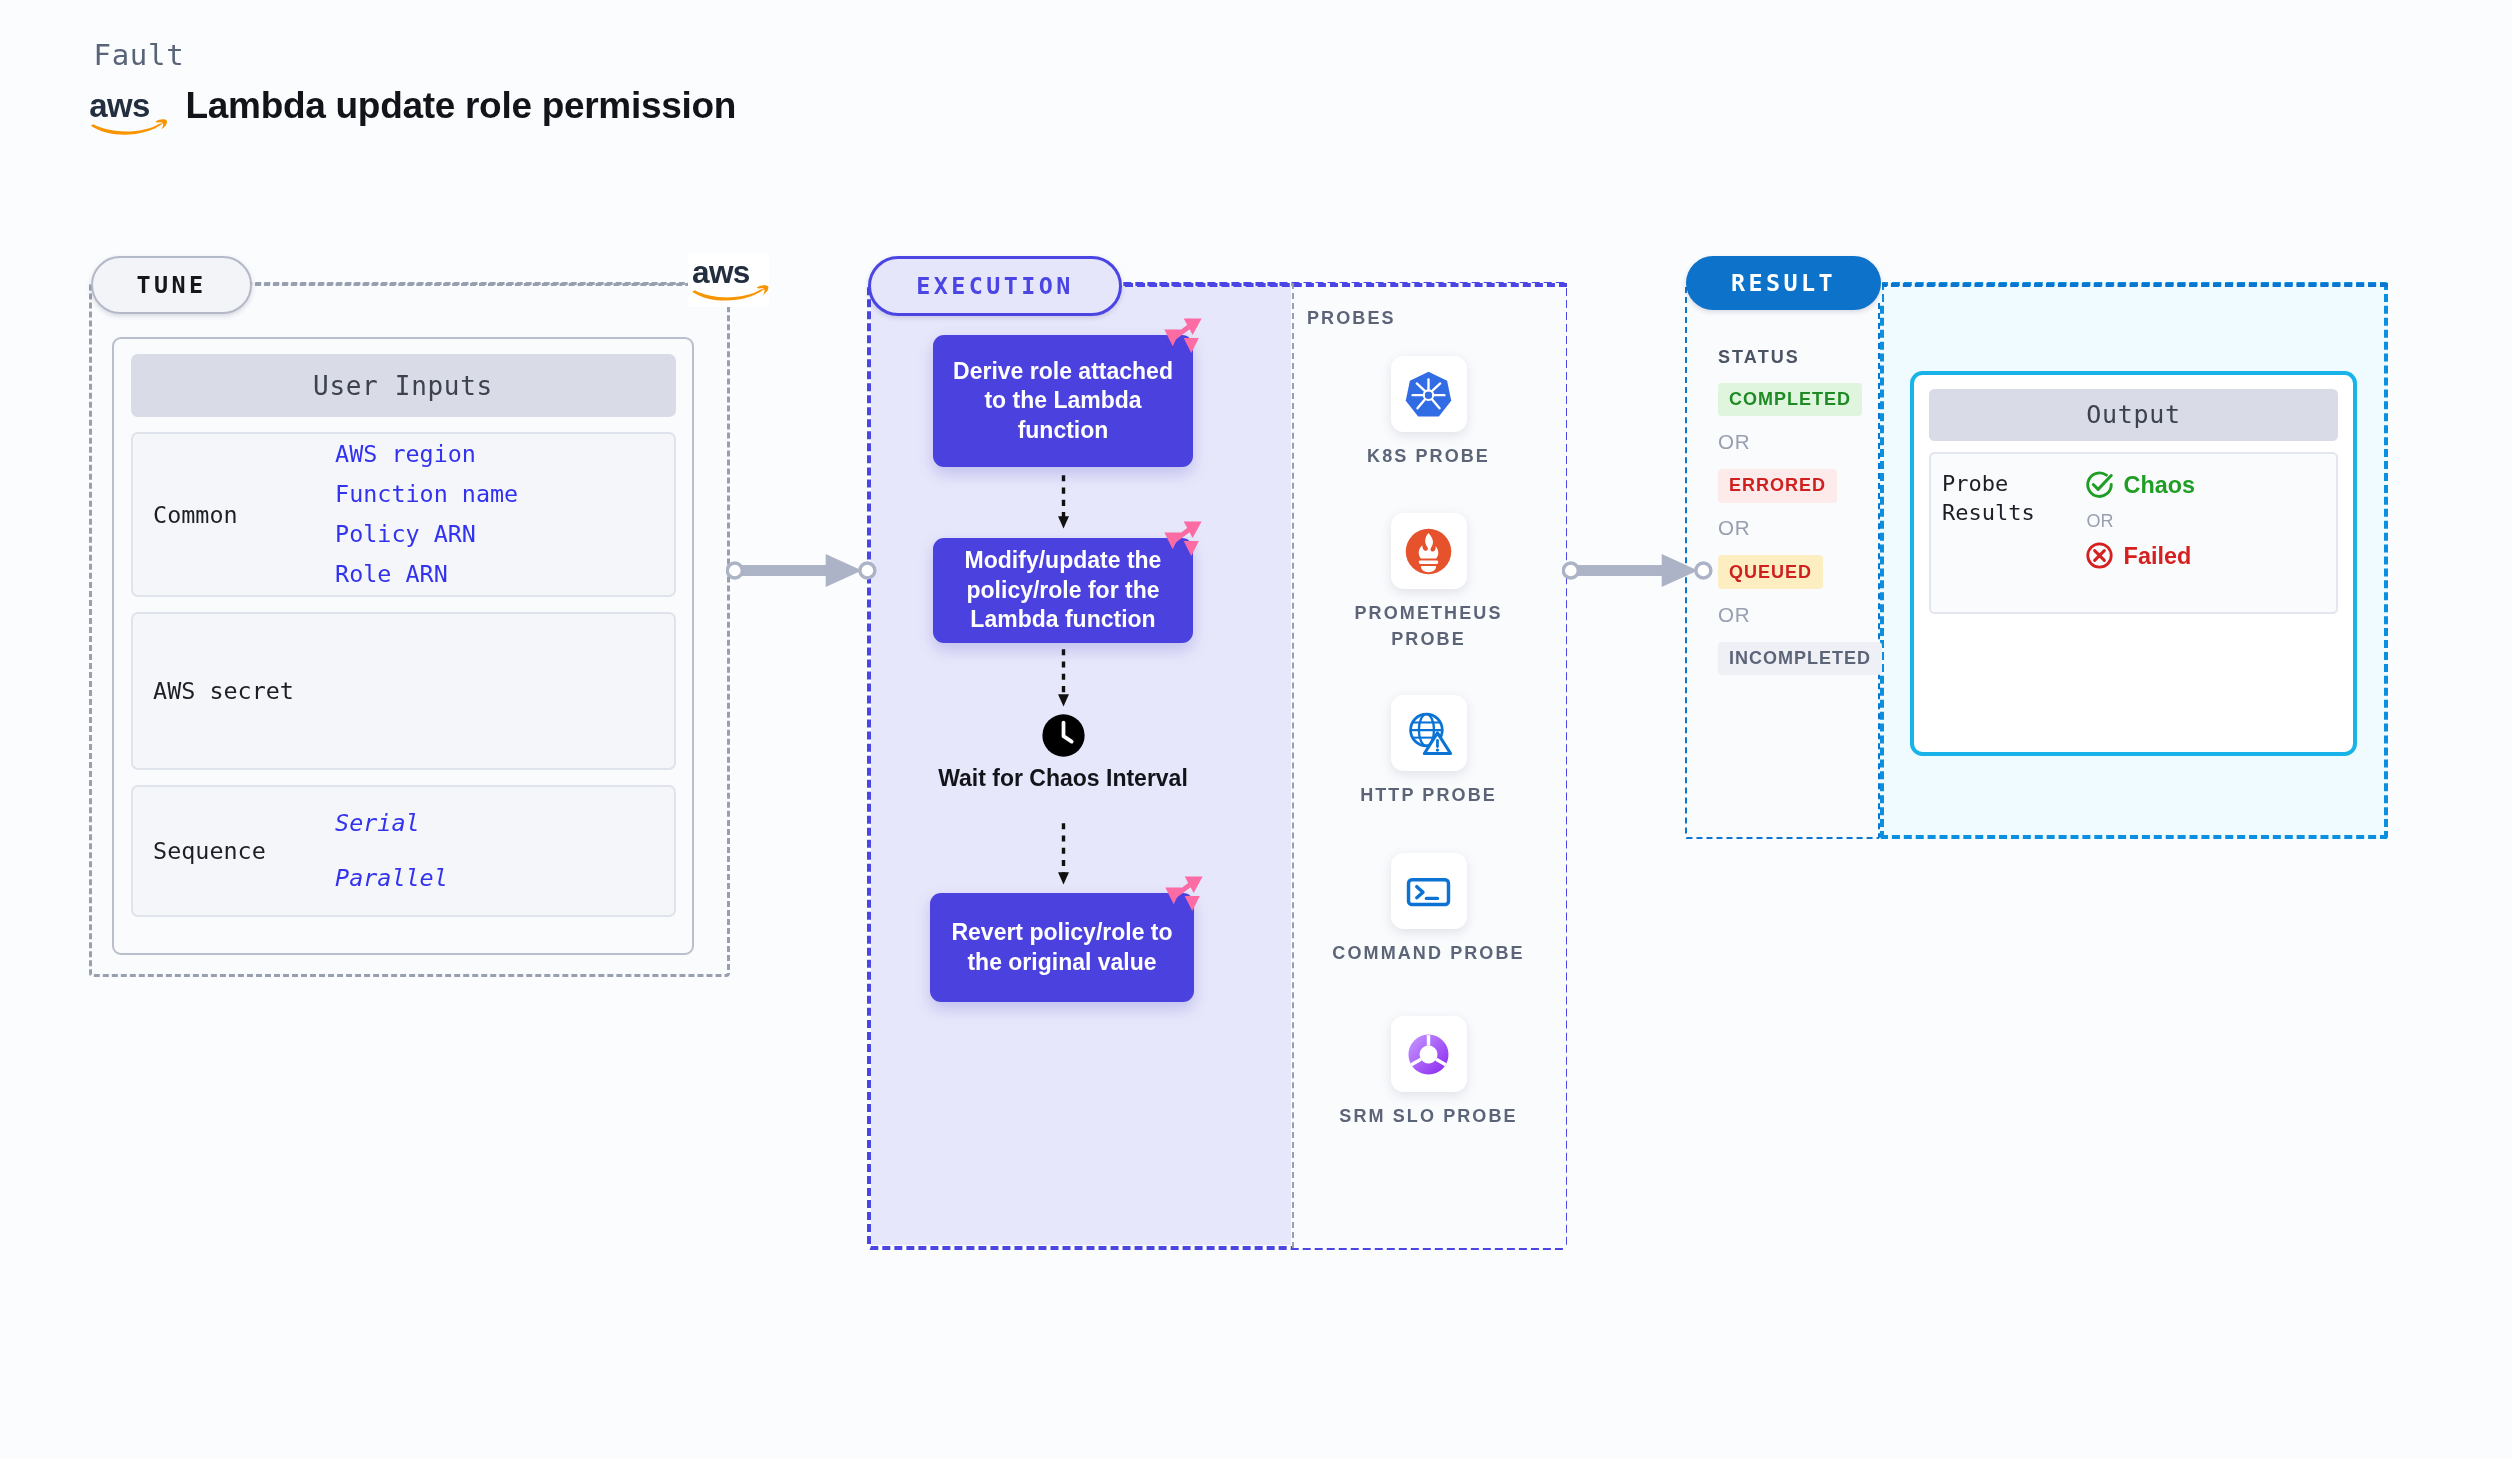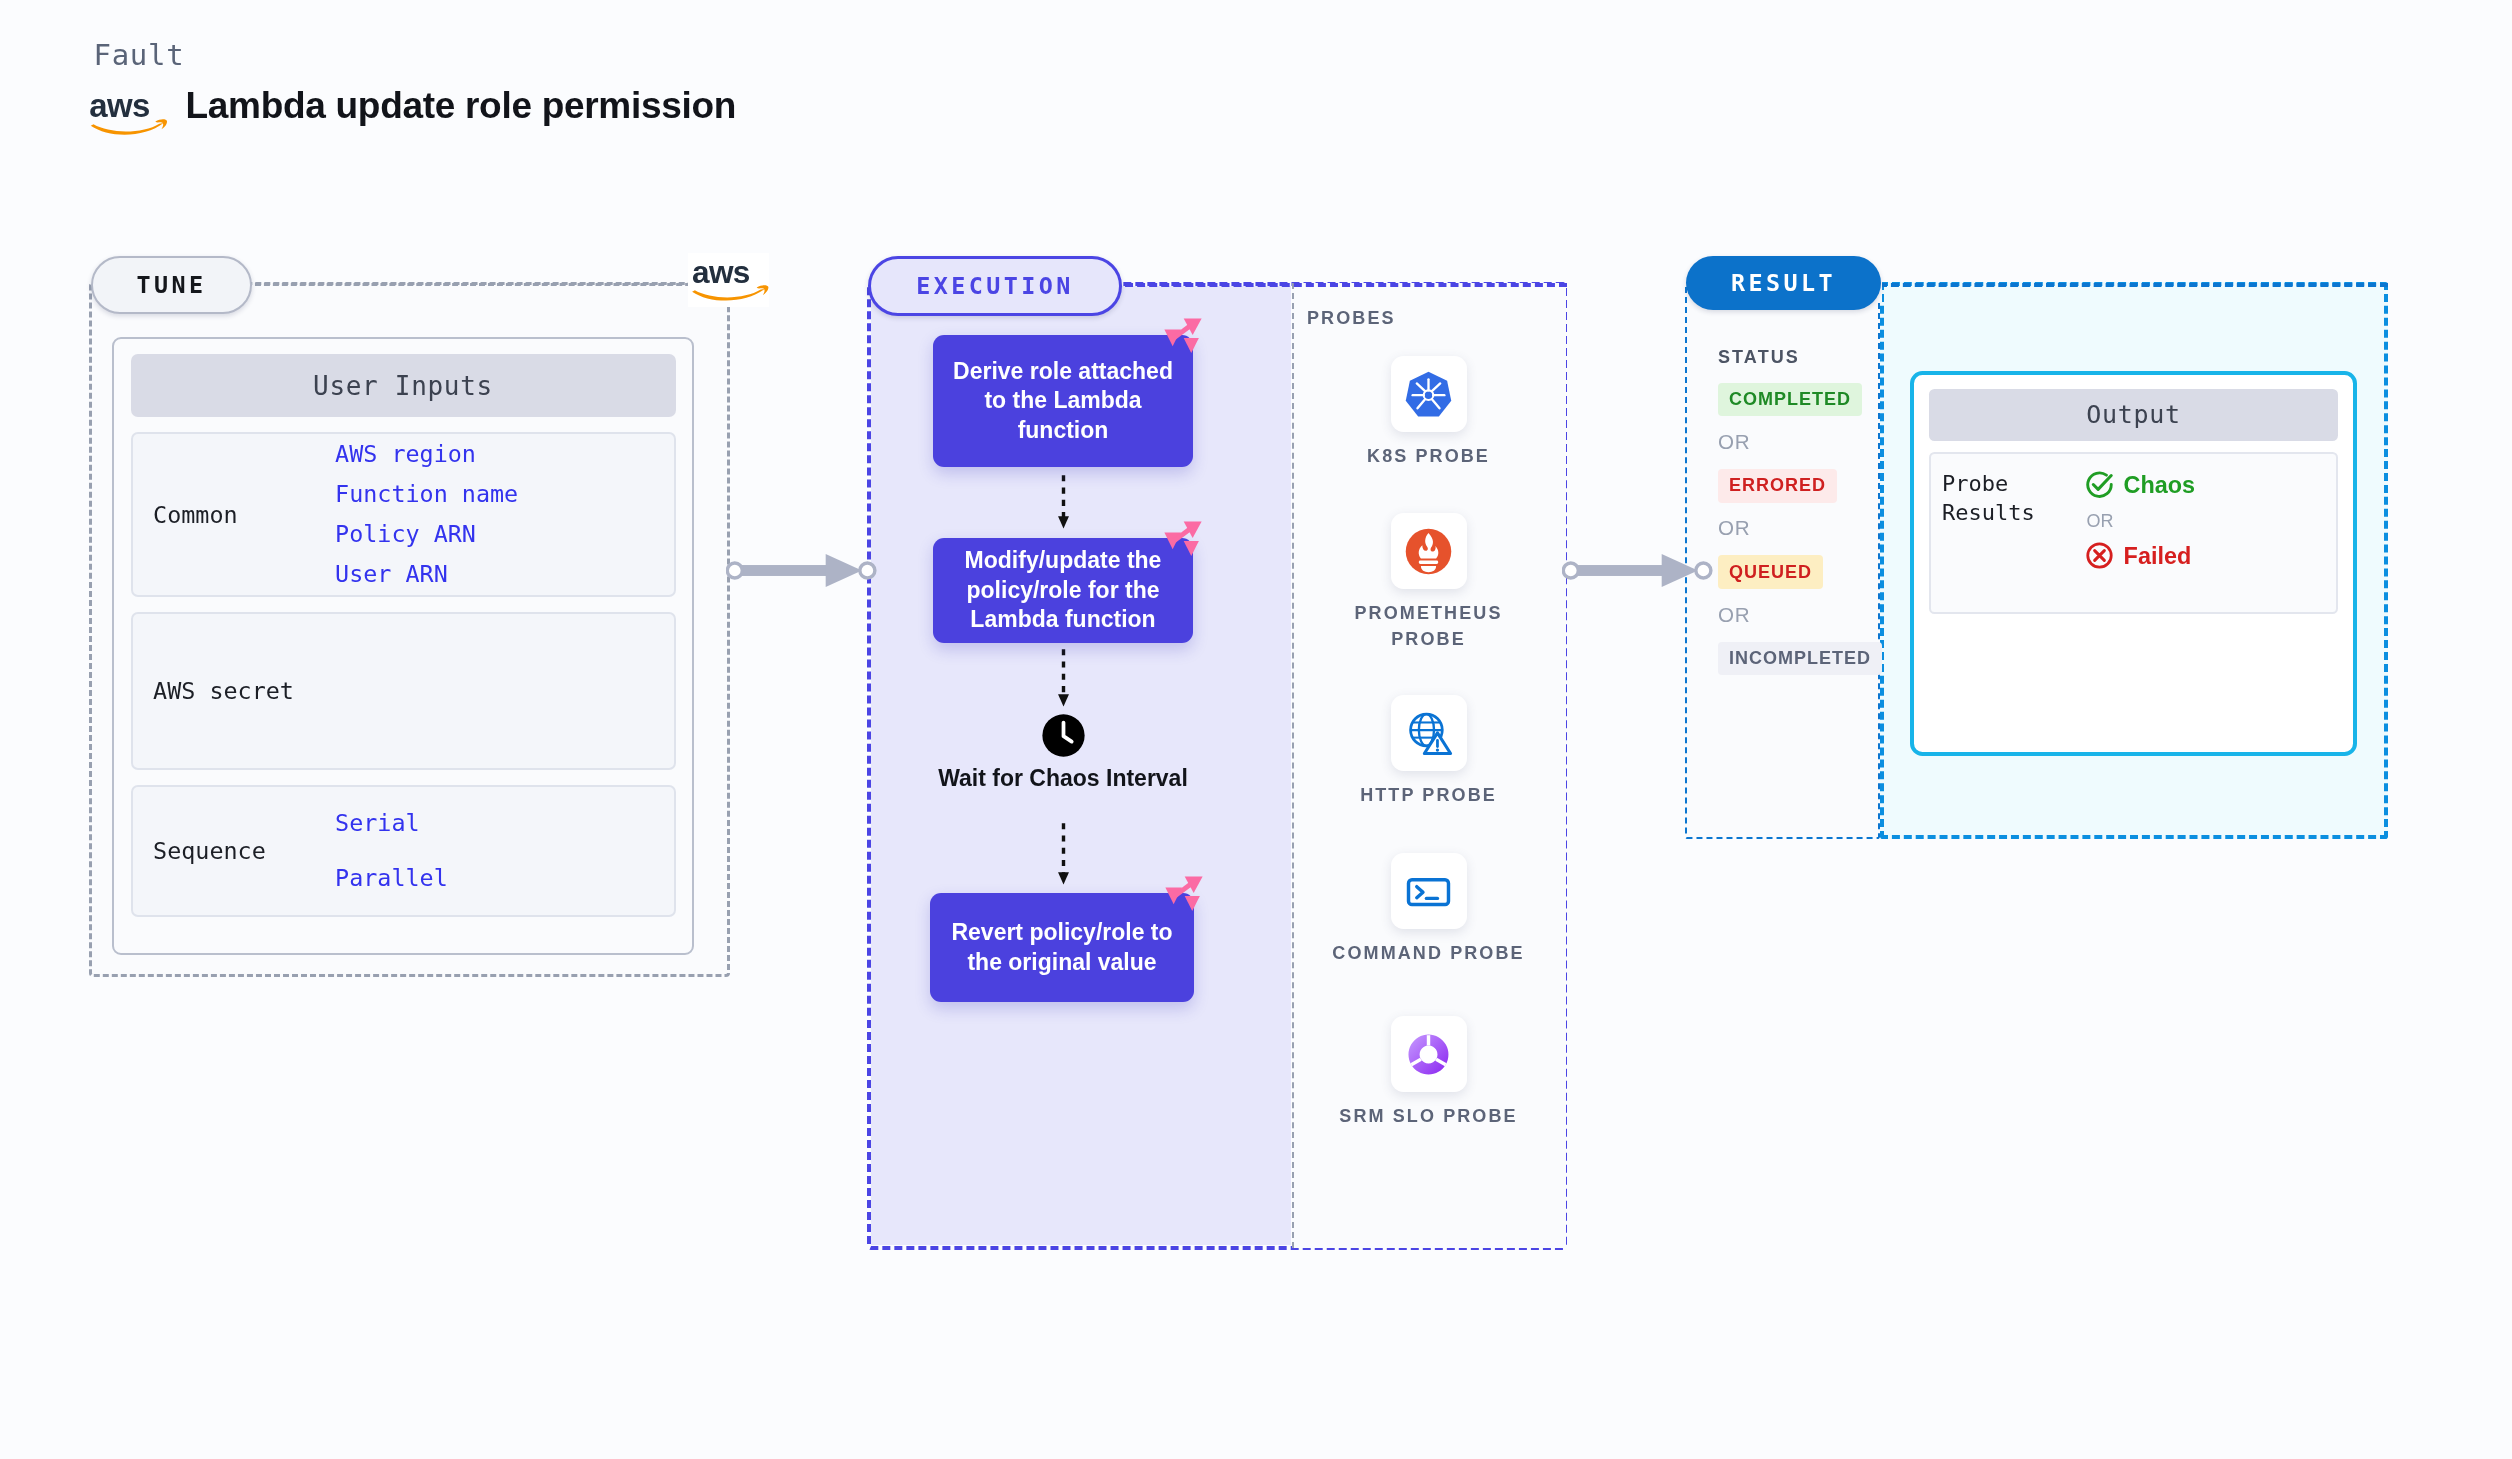--- a/index.html
+++ b/index.html
@@ -156,21 +156,21 @@
   .ig-value {
     font-family: "DejaVu Sans Mono", monospace;
     font-size: 23.4px;
     color: #3333ee;
     line-height: 1.25;
   }
   #group-common { height: 165px; }
   #group-secret { height: 158px; }
   #group-sequence { height: 132px; }
   #group-secret .ig-values { gap: 9.6px; }
-  #group-sequence .ig-values { gap: 26px; }
+  #group-sequence .ig-values { gap: 26px; font-style: italic; }
 
   
   .connector { position: absolute; z-index: 30; }
 
   
   #exec-badge {
     left: 868px; top: 256px;
     width: 248px; height: 54px;
     background: #e6e6fb;
     border: 3.4px solid #4b45e4;
@@ -454,21 +454,21 @@
 
 <div id="user-inputs-card">
   <div id="user-inputs-header">User Inputs</div>
 
   <div class="input-group" id="group-common">
     <div class="ig-label">Common</div>
     <div class="ig-values">
       <div class="ig-value">AWS region</div>
       <div class="ig-value">Function name</div>
       <div class="ig-value">Policy ARN</div>
-      <div class="ig-value">User ARN</div>
+      <div class="ig-value">Role ARN</div>
     </div>
   </div>
 
   <div class="input-group" id="group-secret">
     <div class="ig-label">AWS secret</div>
   </div>
 
   <div class="input-group" id="group-sequence">
     <div class="ig-label">Sequence</div>
     <div class="ig-values">

